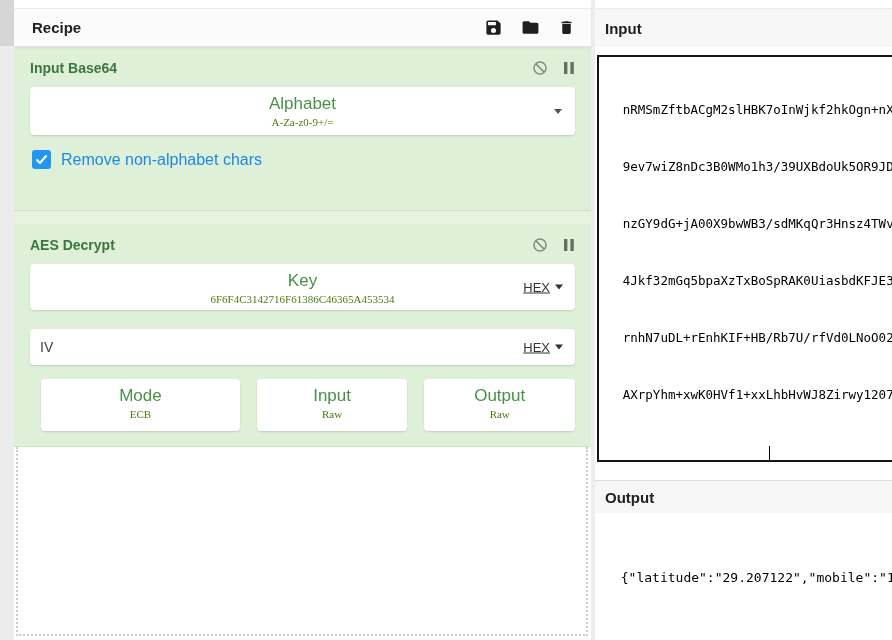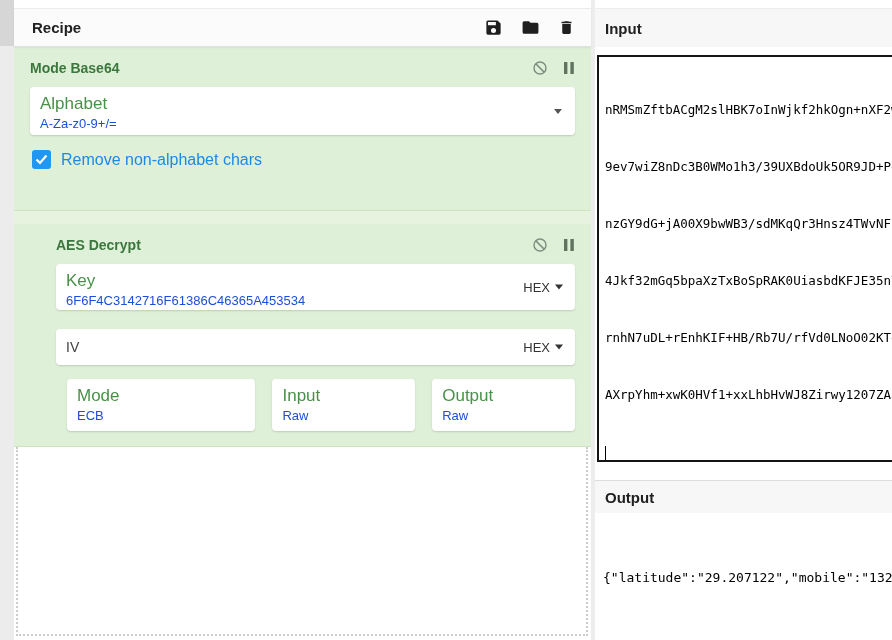--- a/index.html
+++ b/index.html
@@ -1,50 +1,50 @@
 <!DOCTYPE html>
 <html><head>
 <meta charset="utf-8">
 <style>
   * { box-sizing: border-box; margin: 0; padding: 0; }
   html,body { width:892px; height:640px; overflow:hidden; }
   body { font-family:"Liberation Sans", sans-serif; background:#ffffff; }
-  .app { position:relative; width:892px; height:524px; background:#fff; }
+  .app { position:relative; width:892px; height:524px; background:#fff;text-align:center; }
 
   
   .ops-edge { position:absolute; left:0; top:0; width:14px; height:640px; background:#ececec; }
   .ops-edge-top { position:absolute; left:0; top:0; width:14px; height:46px; background:#d6d6d6; }
 
   
   .recipe-panel { position:absolute; left:14px; top:0; width:577px; height:640px; background:#ffffff; }
   .recipe-header { position:absolute; left:0; top:8px; width:100%; height:39px; background:#fbfbfb;
                    border-top:1px solid #ececec; border-bottom:1px solid #e2e2e2;
                    box-shadow:0 1px 2px rgba(0,0,0,0.06); display:flex; align-items:center; z-index:3; }
   .recipe-title { font-weight:bold; font-size:15px; color:#212121; margin-left:18px; }
   .recipe-header-icons { margin-left:auto; margin-right:16px; display:flex; gap:17px; align-items:center; }
   .hicon { cursor:pointer; }
   .hicon svg { display:block; fill:#1f1f1f; }
 
   .ops-list { position:absolute; left:0; top:47px; width:100%; height:400px; background:#e7f2df; }
   .op-card { background:#dff0d8; border-bottom:1px solid #cde3c2; width:100%; }
   .op-card-1 { height:164px; }
-  .op-card-2 { height:223px; margin-top:13px;padding-left:26px; }
+  .op-card-2 { height:223px; margin-top:13px; }
   .op-title-row { display:flex; align-items:center; padding:13px 16px 9px 16px; }
   .op-title { font-weight:bold; font-size:14px; color:#3c763d; }
   .op-icons { margin-left:auto; display:flex; gap:15px; align-items:center; }
   .op-icons svg { display:block; }
 
   .field { background:#ffffff; border-radius:4px; margin:0 16px; position:relative;
            box-shadow:0 1px 2px rgba(0,0,0,0.15); }
   .field-label { font-size:17px; color:#489148; padding:7px 10px 0 10px; }
-  .field-value { font-family:Liberation Sans, sans-serif; font-size:13px; color:#1d4ed8; padding:2px 10px 8px 10px; }
+  .field-value { font-family:Liberation Serif, serif; font-size:11px; color:#4d7c0f; padding:2px 10px 8px 10px; }
   .dd-caret { width:0; height:0; border-left:4px solid transparent; border-right:4px solid transparent;
               border-top:5px solid #555; position:absolute; right:13px; top:50%; margin-top:-2px; }
   .hex-dd { position:absolute; right:12px; top:50%; transform:translateY(-50%);
-            font-size:13px; color:#333; display:flex; align-items:center; gap:5px; }
+            font-size:13px; color:#333; display:flex; align-items:center; gap:5px;text-decoration:underline; }
   .hex-caret { width:0; height:0; border-left:4px solid transparent; border-right:4px solid transparent; border-top:5px solid #333; }
 
   .checkbox-row { display:flex; align-items:center; margin:15px 16px 0 18px; gap:10px; cursor:pointer; }
   .checkbox { width:19px; height:19px; background:#2196f3; border-radius:3px;
               display:flex; align-items:center; justify-content:center; flex:none; }
   .checkbox-label { color:#1e88e5; font-size:16px; }
 
   .alphabet-field { height:48px; margin-top:2px; }
   .key-field { height:46px; margin-top:2px; }
   .iv-field { height:36px; margin-top:19px; display:flex; align-items:center; }
@@ -105,21 +105,21 @@
               <path d="M6 19a2 2 0 0 0 2 2h8a2 2 0 0 0 2-2V7H6v12zM19 4h-3.5l-1-1h-5l-1 1H5v2h14V4z"></path>
             </svg>
         </span>
       </span>
     </div>
 
     <div class="ops-list">
 
       <div class="op-card op-card-1">
         <div class="op-title-row">
-          <span class="op-title">Mode Base64</span>
+          <span class="op-title">Input Base64</span>
           <span class="op-icons">
             <span>
               <svg width="16" height="16" viewBox="0 0 24 24">
                   <circle cx="12" cy="12" r="9" fill="none" stroke="#7f8f7f" stroke-width="2.2"></circle>
                   <line x1="5.8" y1="5.8" x2="18.2" y2="18.2" stroke="#7f8f7f" stroke-width="2.2"></line>
                 </svg>
             </span>
             <span>
               <svg width="12" height="14" viewBox="0 0 12 14">
                   <rect x="1" y="1" width="3.4" height="12" fill="#5f735f"></rect>

